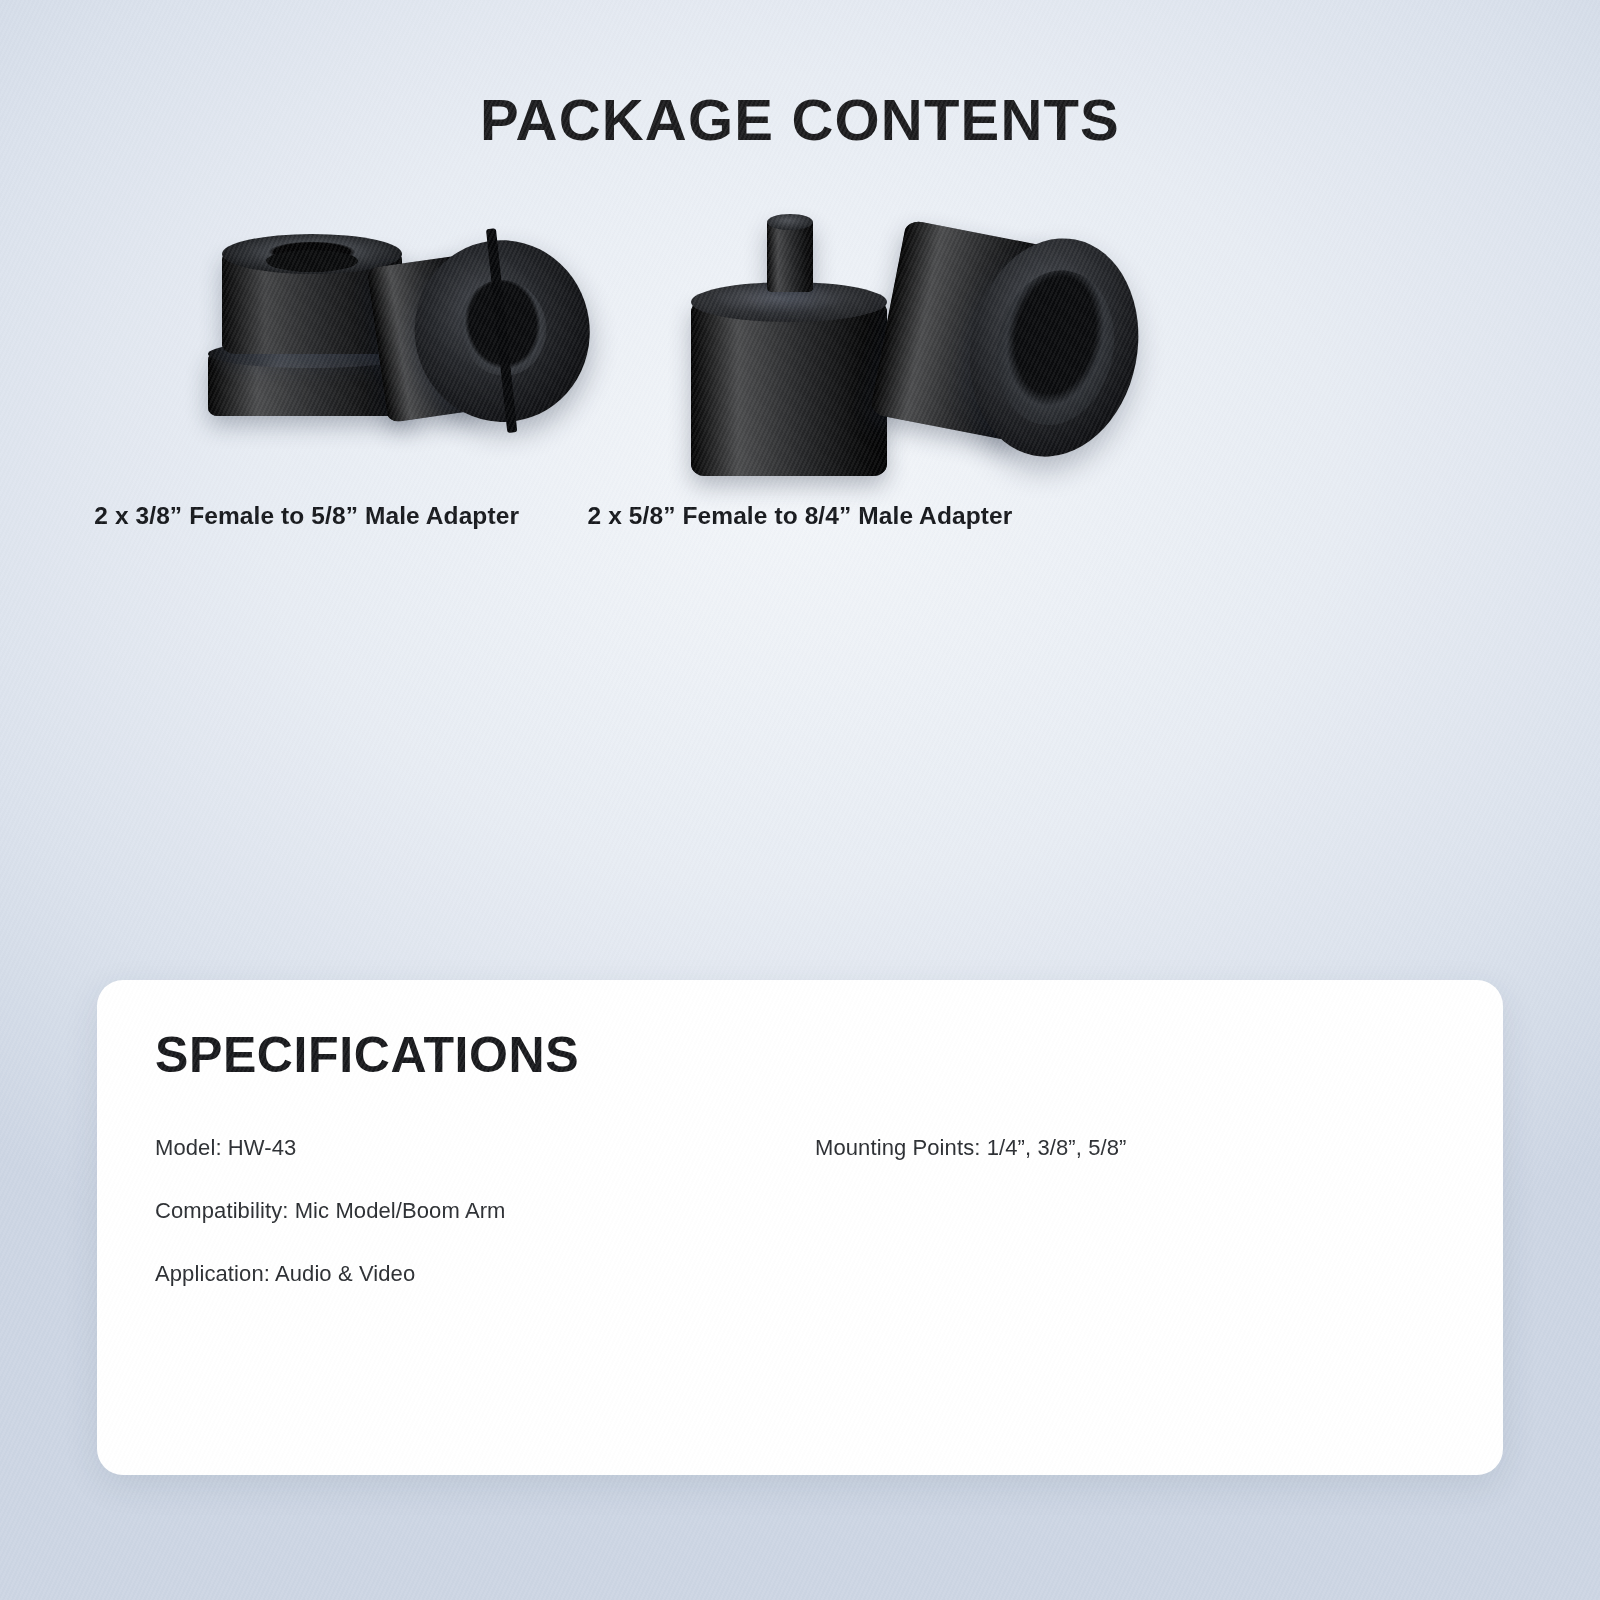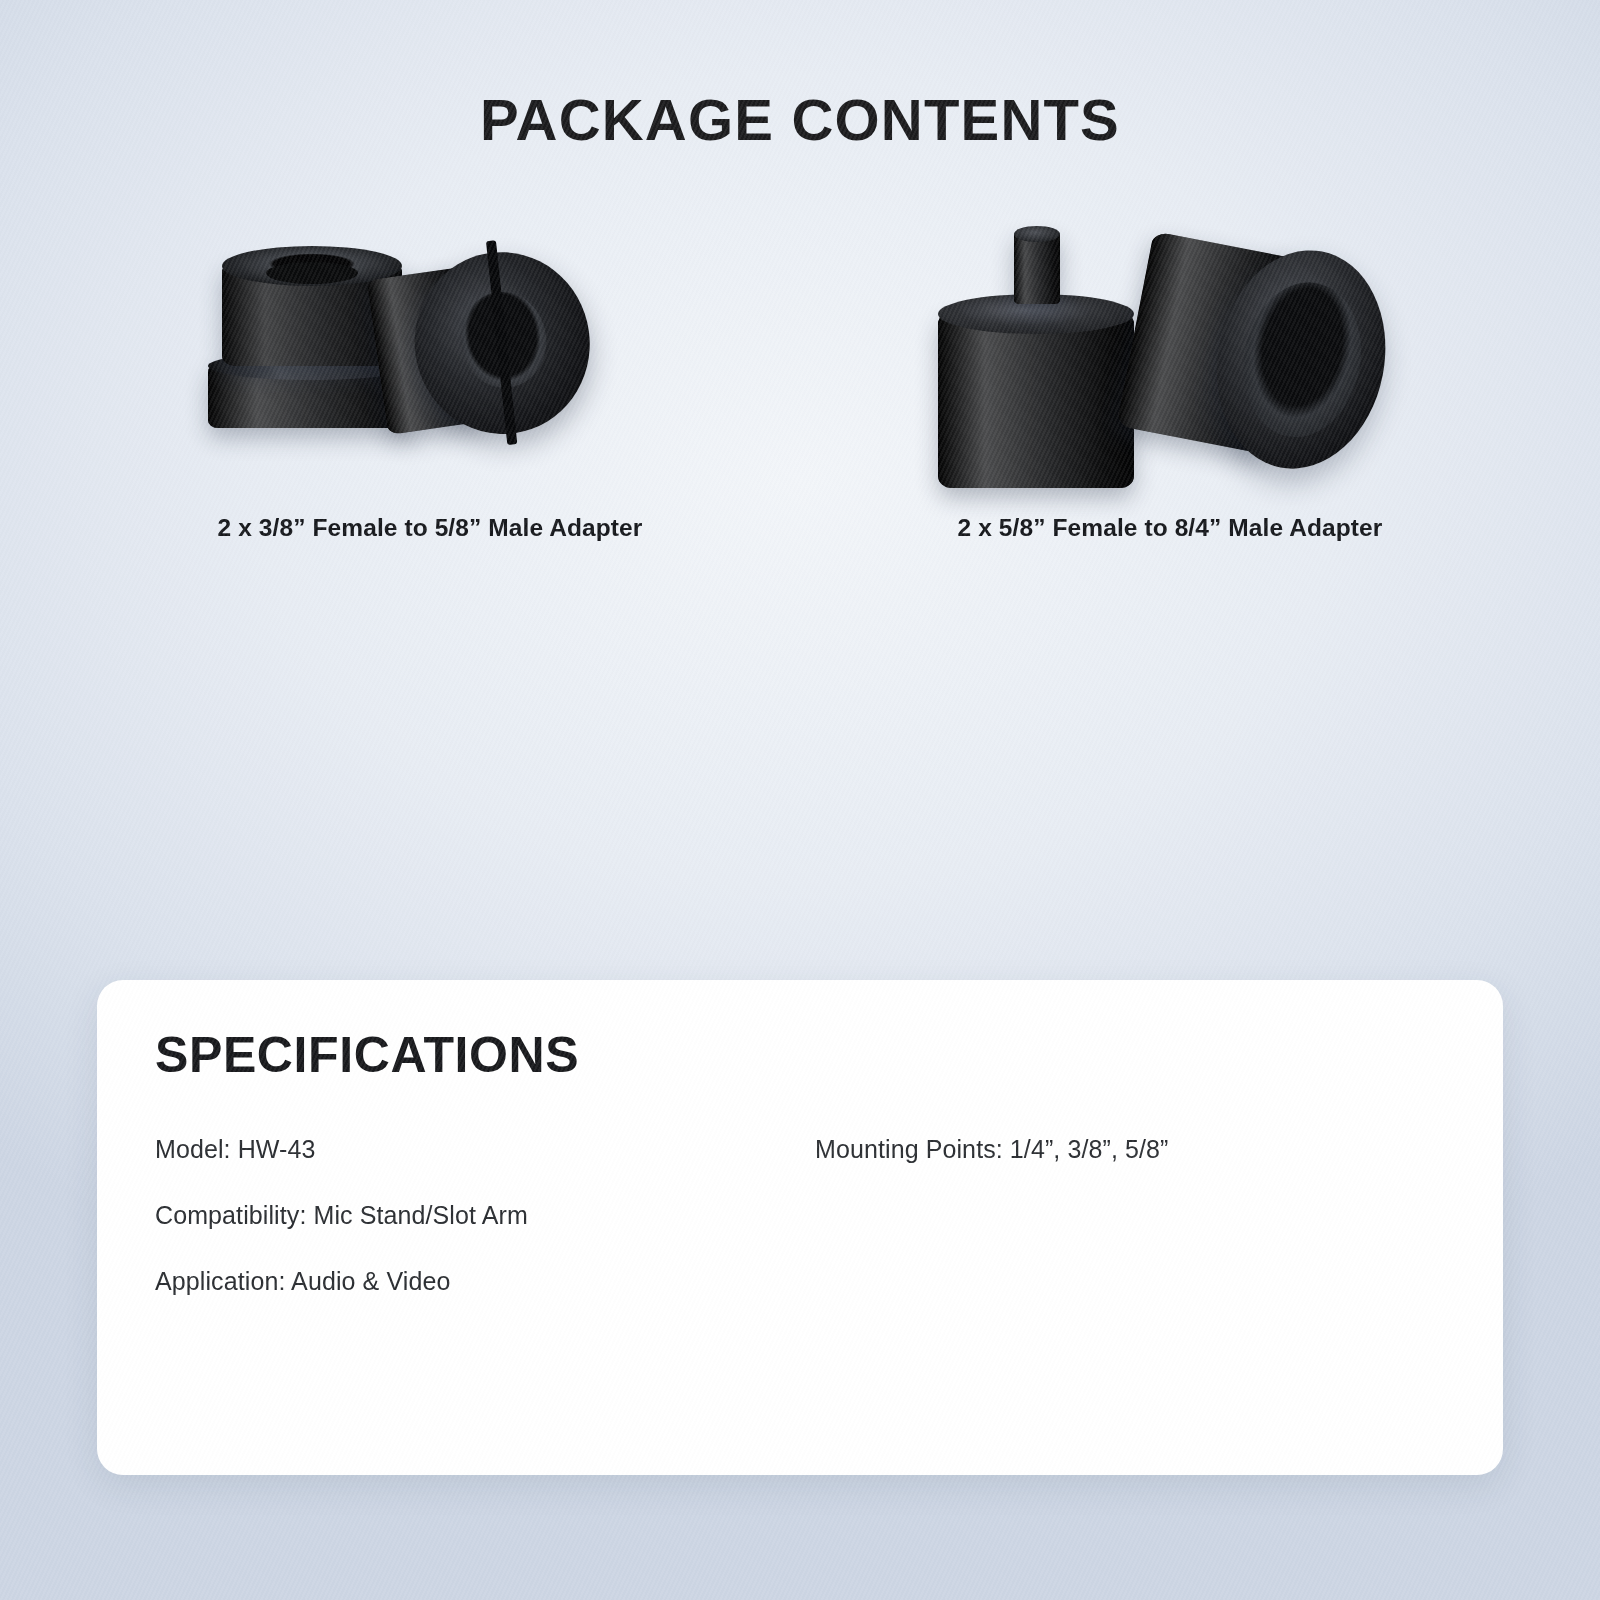--- a/index.html
+++ b/index.html
@@ -41,25 +41,25 @@
     text-align: center;
     font-size: 58px;
     font-weight: 800;
     letter-spacing: 1.2px;
     color: #1b1b1d;
   }
 
   
   .grid {
     position: absolute;
-    top: 188px;
+    top: 176px;
     left: 70px;
     width: 1460px;
     display: grid;
-    grid-template-columns: 1fr 1fr;
+    grid-template-columns: 1fr 1fr 1fr;
     grid-template-rows: 360px 400px;
     column-gap: 30px;
     row-gap: 6px;
     gap: 20px;
   }
   .cell {
     position: relative;
   }
   .art {
     position: relative;
@@ -131,21 +131,21 @@
     position: absolute;
     left: 58px;
     top: 155px;
     right: 40px;
     display: grid;
     grid-template-columns: 660px 1fr;
     column-gap: 0px;
   }
   .spec-col { display: flex; flex-direction: column; gap: 37px; }
   .spec-item {
-    font-size: 25px;
+    font-size: 22px;
     color: #2a2d31;
     font-weight: 400;
     letter-spacing: .1px;
   }
 </style>
 </head>
 <body>
 
 <div class="page">
 
@@ -205,21 +205,21 @@
     </div>
 
   </div>
 
   <div class="spec-card">
     <div class="spec-title">SPECIFICATIONS</div>
 
     <div class="spec-cols">
       <div class="spec-col">
         <div class="spec-item">Model: HW-43</div>
-        <div class="spec-item">Compatibility: Mic Stand/Slot Arm</div>
+        <div class="spec-item">Compatibility: Mic Model/Boom Arm</div>
         <div class="spec-item">Application: Audio &amp; Video</div>
       </div>
       <div class="spec-col">
         <div class="spec-item">Mounting Points: 1/4”, 3/8”, 5/8”</div>
       </div>
     </div>
   </div>
 
 </div>
 

